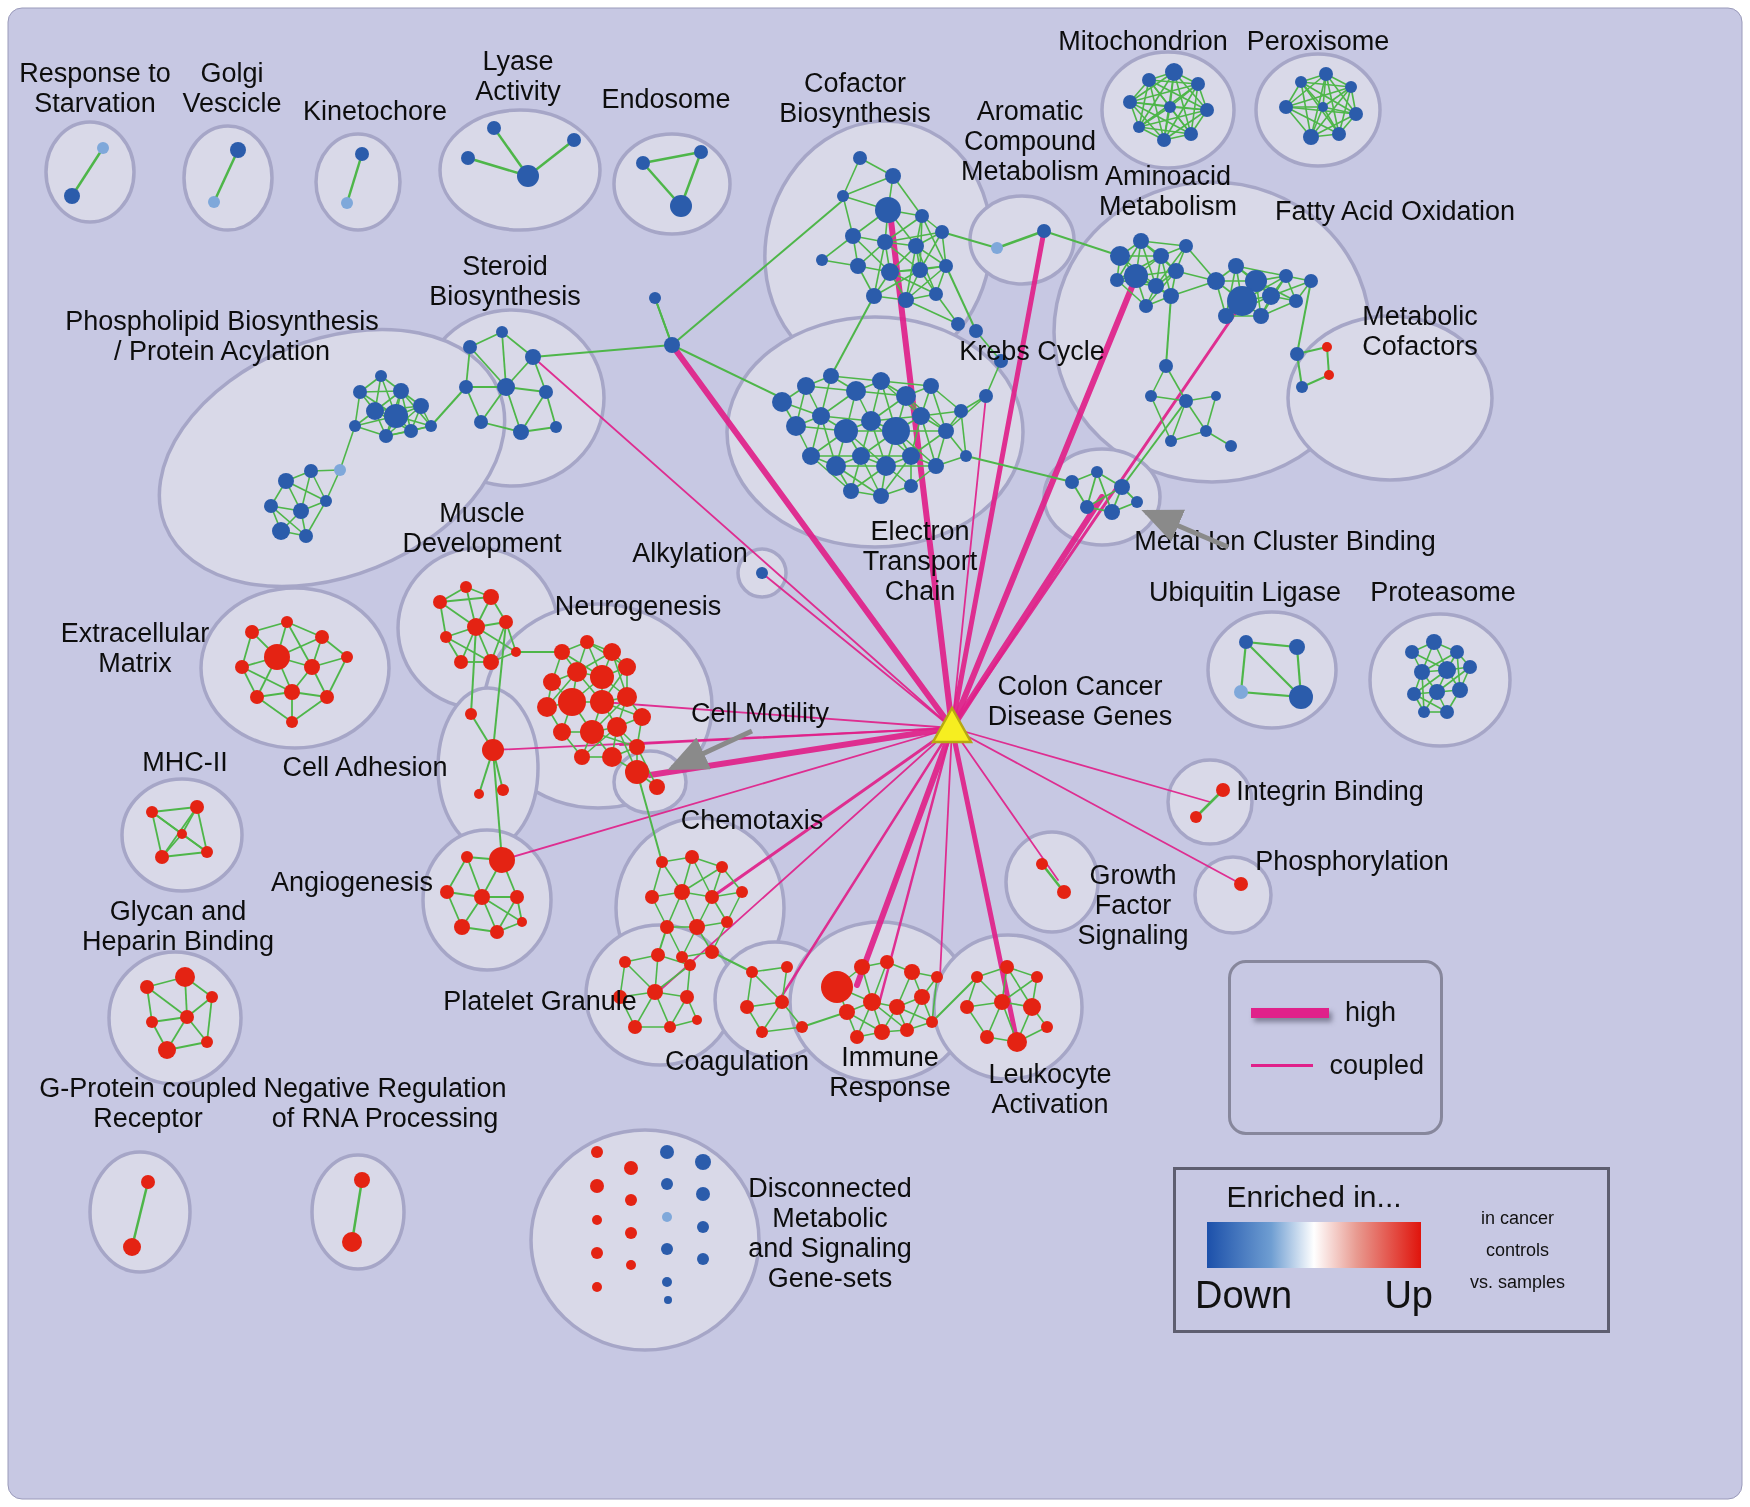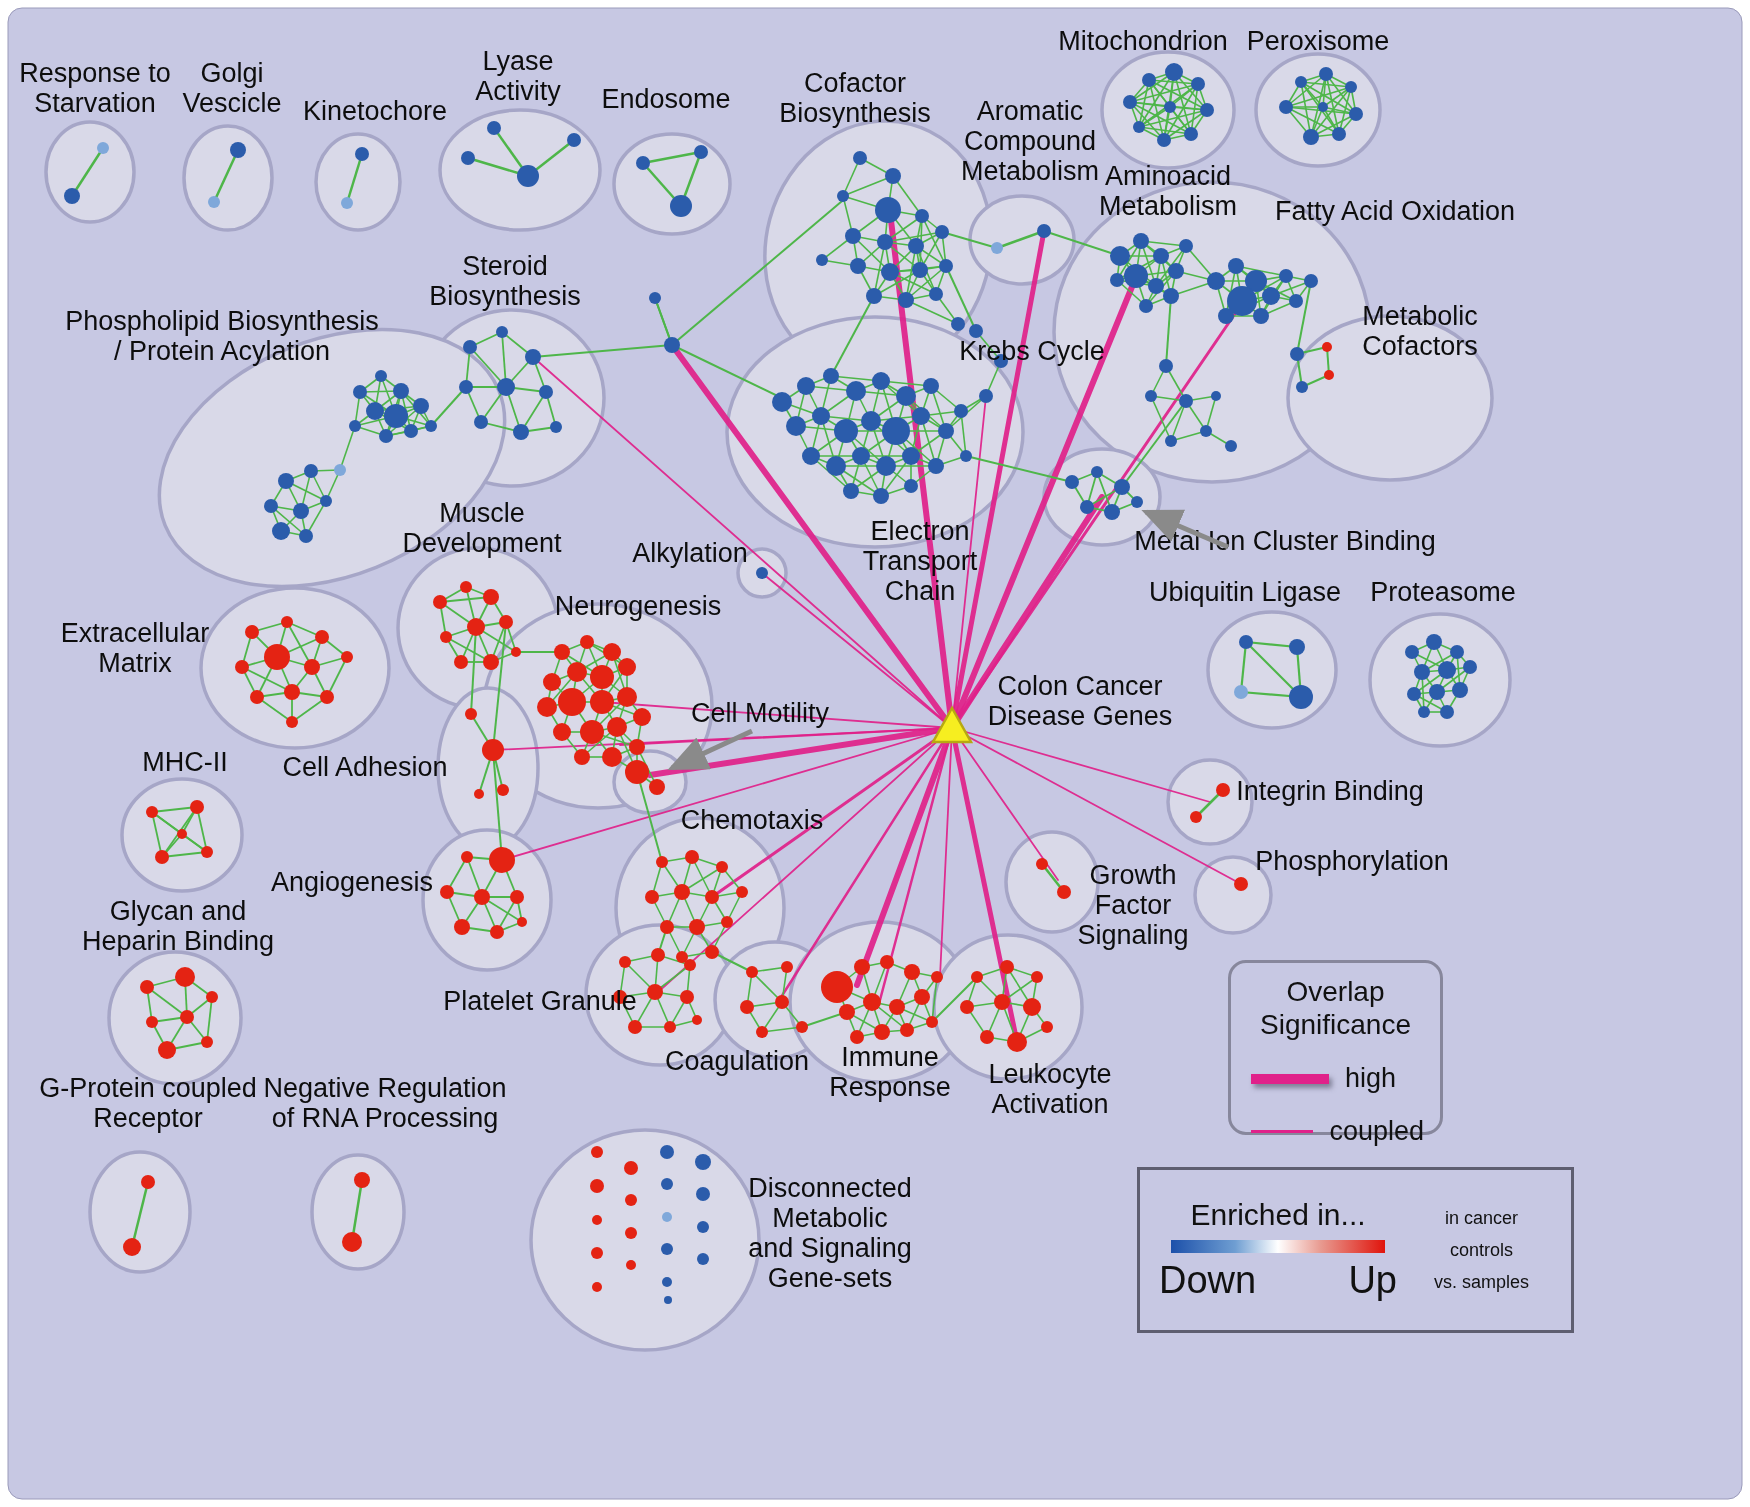--- a/index.html
+++ b/index.html
@@ -9,21 +9,21 @@
   svg{position:absolute;left:0;top:0}
   svg text{font-family:"Liberation Sans",sans-serif;font-size:27px;fill:#0d0d0d}
   .legend{position:absolute;color:#111}
   .legend-overlap{left:1228px;top:960px;width:215px;height:175px;border:3px solid #87879c;border-radius:18px;padding-top:12px}
   .lo-title{text-align:center;font-size:28px;line-height:33px}
   .lo-row{display:flex;align-items:center;margin:22px 16px 0 20px}
   .lo-bar{display:inline-block;width:78px;background:#e0218a;margin-right:16px}
   .lo-high{height:10px;box-shadow:3px 4px 5px rgba(70,70,90,.55)}
   .lo-mod{height:3px}
   .lo-label{font-size:27px}
-  .legend-enriched{left:1137px;top:1167px;width:437px;height:166px;border:3px solid #5e5e70;display:flex;padding:28px 12px}
+  .legend-enriched{left:1173px;top:1167px;width:437px;height:166px;border:3px solid #5e5e70;display:flex;padding:10px 12px}
   .le-left{width:252px;display:flex;flex-direction:column;align-items:center}
   .le-title{font-size:30px}
   .le-gradient{width:214px;height:46px;margin-top:8px;background:linear-gradient(to right,#1c50aa 0%,#6f9ed2 30%,#ffffff 50%,#e89a90 70%,#e0140c 100%)}
   .le-minmax{width:238px;display:flex;justify-content:space-between;font-size:38px;margin-top:6px}
   .le-right{flex:1;display:flex;flex-direction:column;justify-content:center;text-align:center;font-size:18px;line-height:32px}
 </style>
 </head>
 <body>
 
 <div class="stage">
@@ -1105,24 +1105,20 @@
         <text x="148" y="1097" text-anchor="middle"><tspan x="148">G-Protein coupled</tspan><tspan x="148" dy="30">Receptor</tspan></text>
         <text x="385" y="1097" text-anchor="middle"><tspan x="385">Negative Regulation</tspan><tspan x="385" dy="30">of RNA Processing</tspan></text>
         <text x="830" y="1197" text-anchor="middle"><tspan x="830">Disconnected</tspan><tspan x="830" dy="30">Metabolic</tspan><tspan x="830" dy="30">and Signaling</tspan><tspan x="830" dy="30">Gene-sets</tspan></text>
         <text x="1080" y="695" text-anchor="middle"><tspan x="1080">Colon Cancer</tspan><tspan x="1080" dy="30">Disease Genes</tspan></text>
         <line x1="1228" y1="547" x2="1146" y2="512" stroke="#8a8a8a" stroke-width="5" marker-end="url(#ah)"></line>
         <line x1="752" y1="731" x2="672" y2="768" stroke="#8a8a8a" stroke-width="5" marker-end="url(#ah)"></line>
       </g>
     </svg>
 
   <div class="legend legend-overlap">
-    <div class="lo-title">
-      <div>Overlap</div>
-      <div>Significance</div>
-    </div>
     <div class="lo-row">
       <span class="lo-bar lo-high"></span>
       <span class="lo-label">high</span>
     </div>
     <div class="lo-row">
       <span class="lo-bar lo-mod"></span>
       <span class="lo-label">coupled</span>
     </div>
   </div>
 

